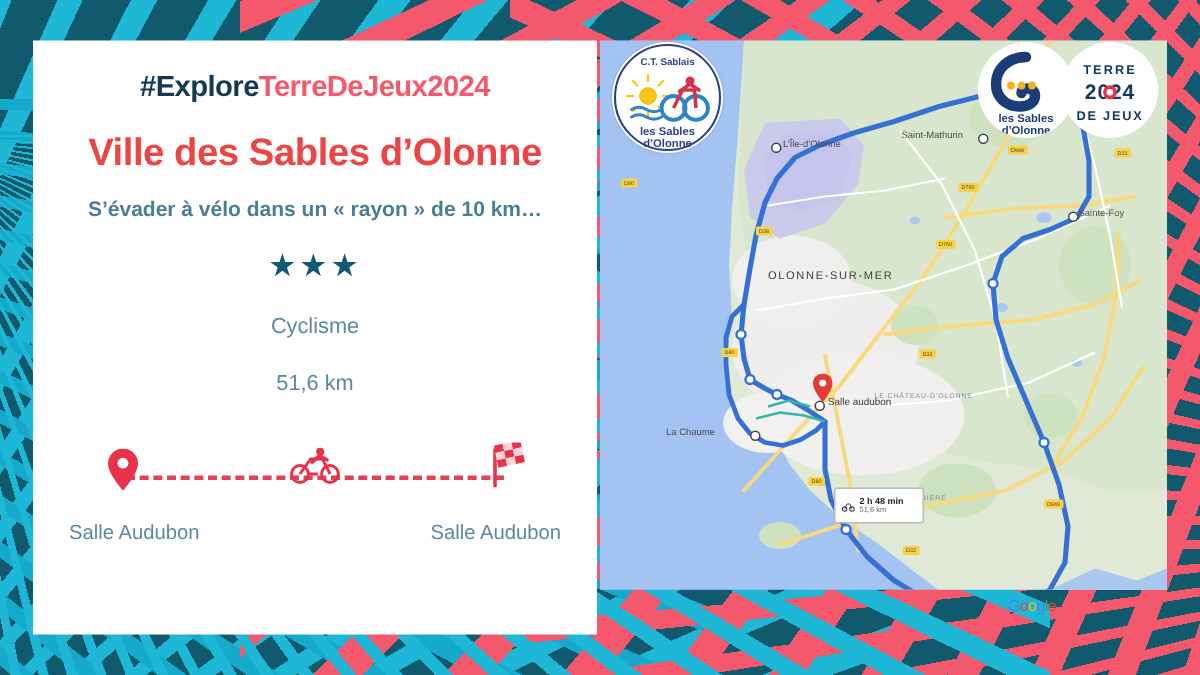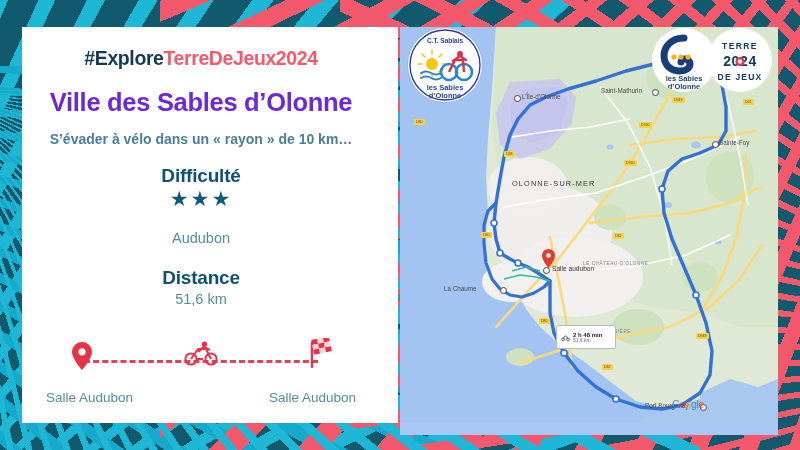--- a/index.html
+++ b/index.html
@@ -37,30 +37,30 @@
   .rays-bottom{
     position:absolute;left:-60px;bottom:-400px;width:760px;height:760px;
     background:repeating-conic-gradient(from 268deg at 0% 0%,
       #1fb7d6 0deg 1.0deg, rgba(0,0,0,0) 1.0deg 2.8deg);
   }
 
   
   .card{
     position:absolute;left:22px;top:27px;width:376px;height:396px;
     background:#ffffff;box-sizing:border-box;
-    padding:8px 32px 0 14px;z-index:8;
+    padding:8px 14px 0 14px;z-index:8;
   }
   .hashtag{
     text-align:center;font-size:19.5px;font-weight:bold;letter-spacing:-0.4px;
     margin:14px 0 0 0;line-height:1;
   }
   .hash-dark{color:#123a52;}
   .hash-pink{color:#f4596c;}
   .city-title{
-    text-align:center;color:#6d28d9;font-size:25.5px;font-weight:bold;
+    text-align:center;color:#ef4444;font-size:25.5px;font-weight:bold;
     margin:20px 0 16px 0;line-height:1.08;letter-spacing:-0.3px;
   }
   .city-sub{
     text-align:center;color:#4a7e96;font-size:14px;font-weight:bold;
     margin:5px 0 0 0;line-height:1.1;
   }
   .blk{text-align:center;margin-top:19px;}
   .blk-label{color:#0e5270;font-size:19px;font-weight:bold;line-height:1.05;letter-spacing:-0.2px;}
   .blk-value{color:#5b89a2;font-size:14.5px;line-height:1.35;margin-top:2px;}
   .stars{color:#115a72;font-size:21px;letter-spacing:2px;line-height:1.1;margin-top:1px;}
@@ -75,21 +75,21 @@
   .ico-pin{left:28px;}
   .ico-bike{left:50%;transform:translateX(-50%);top:4px;}
   .ico-flag{right:22px;top:2px;}
   .route-labels{
     display:flex;justify-content:space-between;
     margin:14px 10px 0 10px;color:#5b89a2;font-size:13.5px;
   }
 
   
   .map{
-    position:absolute;left:400px;top:27px;width:378px;height:408px;
+    position:absolute;left:400px;top:27px;width:378px;height:366px;
     overflow:hidden;background:#a8c7f5;z-index:6;
   }
   .map svg{display:block;}
   .badge{
     position:absolute;border-radius:50%;background:#fff;
     display:flex;align-items:center;justify-content:center;
     flex-direction:column;overflow:hidden;z-index:12;
   }
   .badge-club{left:408px;top:28px;width:74px;height:74px;box-shadow:0 0 0 1px rgba(0,0,0,.06);}
   .badge-city{left:652px;top:28px;width:64px;height:64px;}
@@ -133,30 +133,28 @@
   <div class="card">
 
     <div class="hashtag">
       <span class="hash-dark">#Explore</span><span class="hash-pink">TerreDeJeux2024</span>
     </div>
 
     <div class="city-title">Ville des Sables d’Olonne</div>
     <div class="city-sub">S’évader à vélo dans un « rayon » de 10 km…</div>
 
     <div class="blk">
-      <div class="blk-label">Difficulté</div>
       <div class="stars">★★★</div>
     </div>
 
     <div class="blk">
-      <div class="blk-value">Audubon</div>
+      <div class="blk-value">Cyclisme</div>
     </div>
 
     <div class="blk">
-      <div class="blk-label">Distance</div>
       <div class="blk-value">51,6 km</div>
     </div>
 
     <div class="route">
       <div class="route-line"></div>
 
       <span class="route-ico ico-pin">
         <svg width="20" height="28" viewBox="0 0 20 28">
           <path d="M10 0C4.5 0 0 4.5 0 10c0 7 10 18 10 18s10-11 10-18C20 4.5 15.5 0 10 0z" fill="#e8324a"></path>
           <circle cx="10" cy="9.8" r="3.6" fill="#ffffff"></circle>

